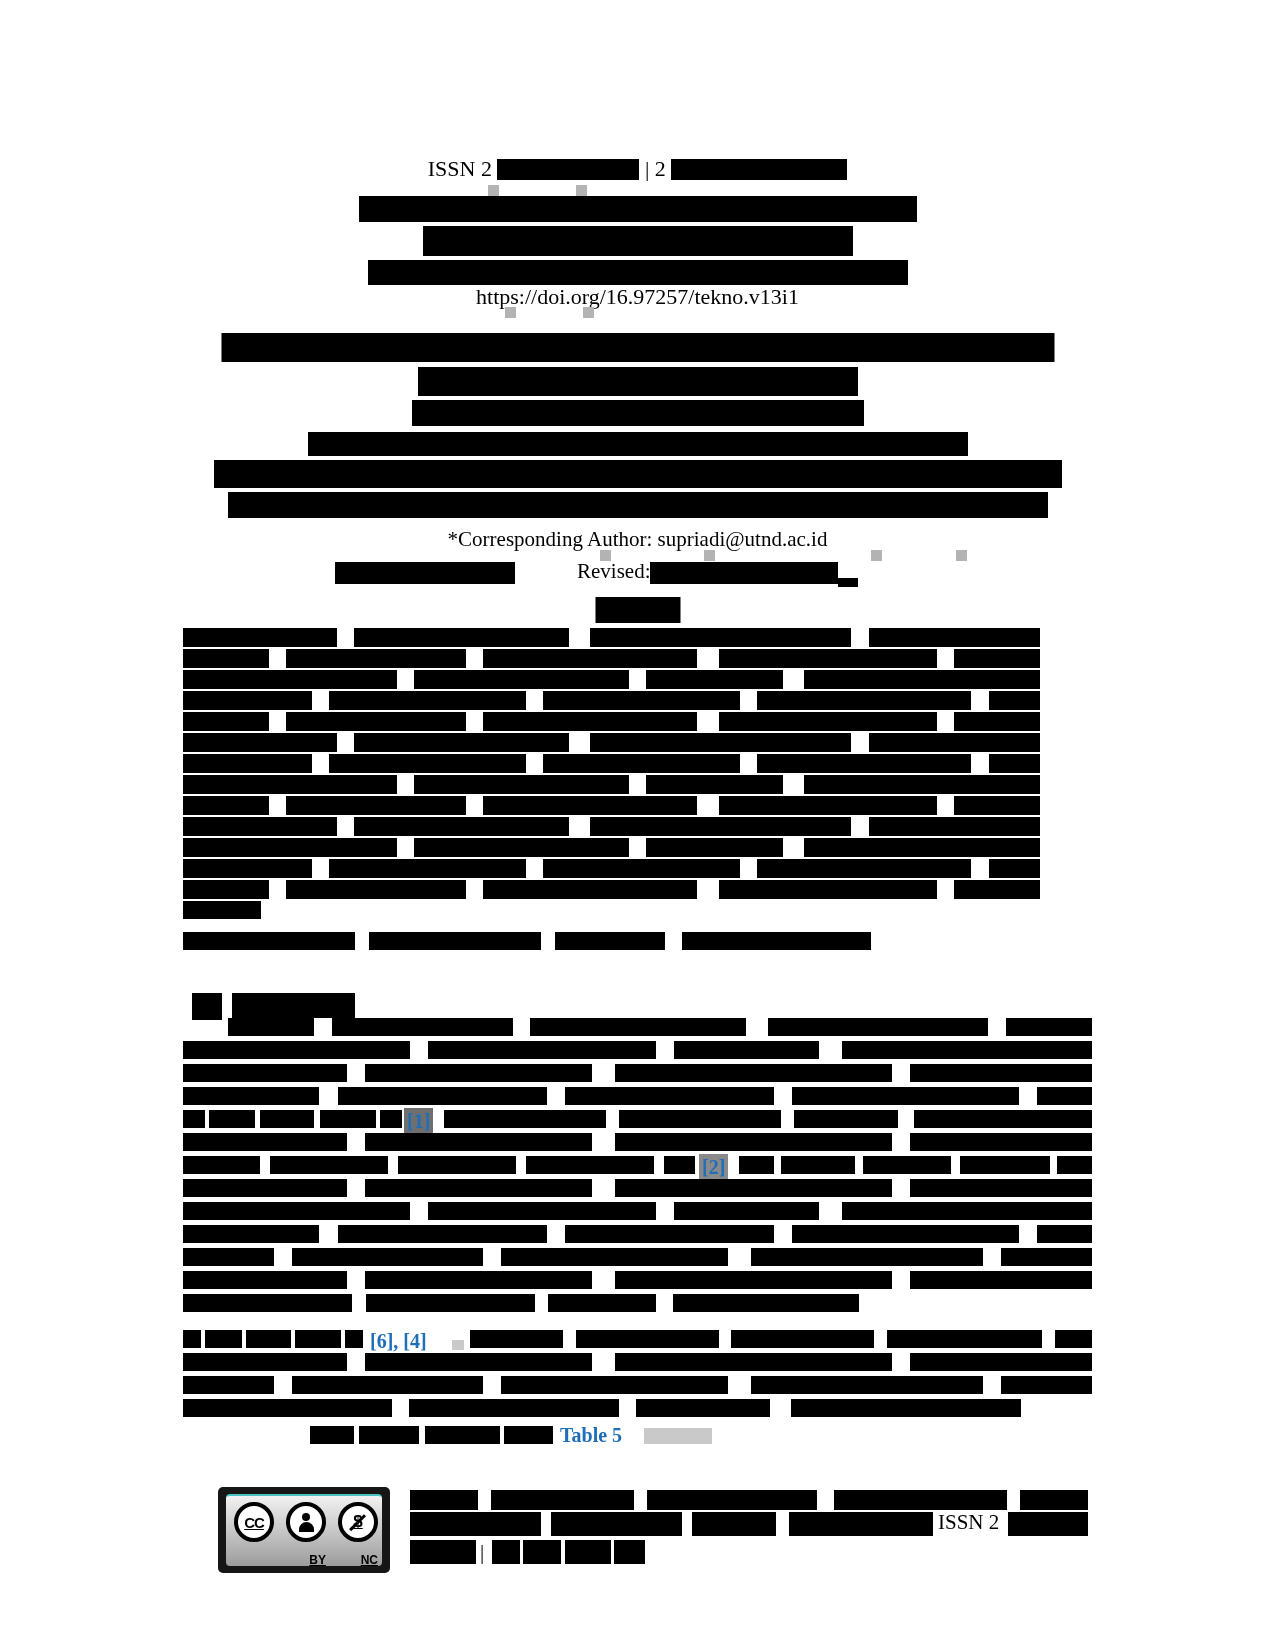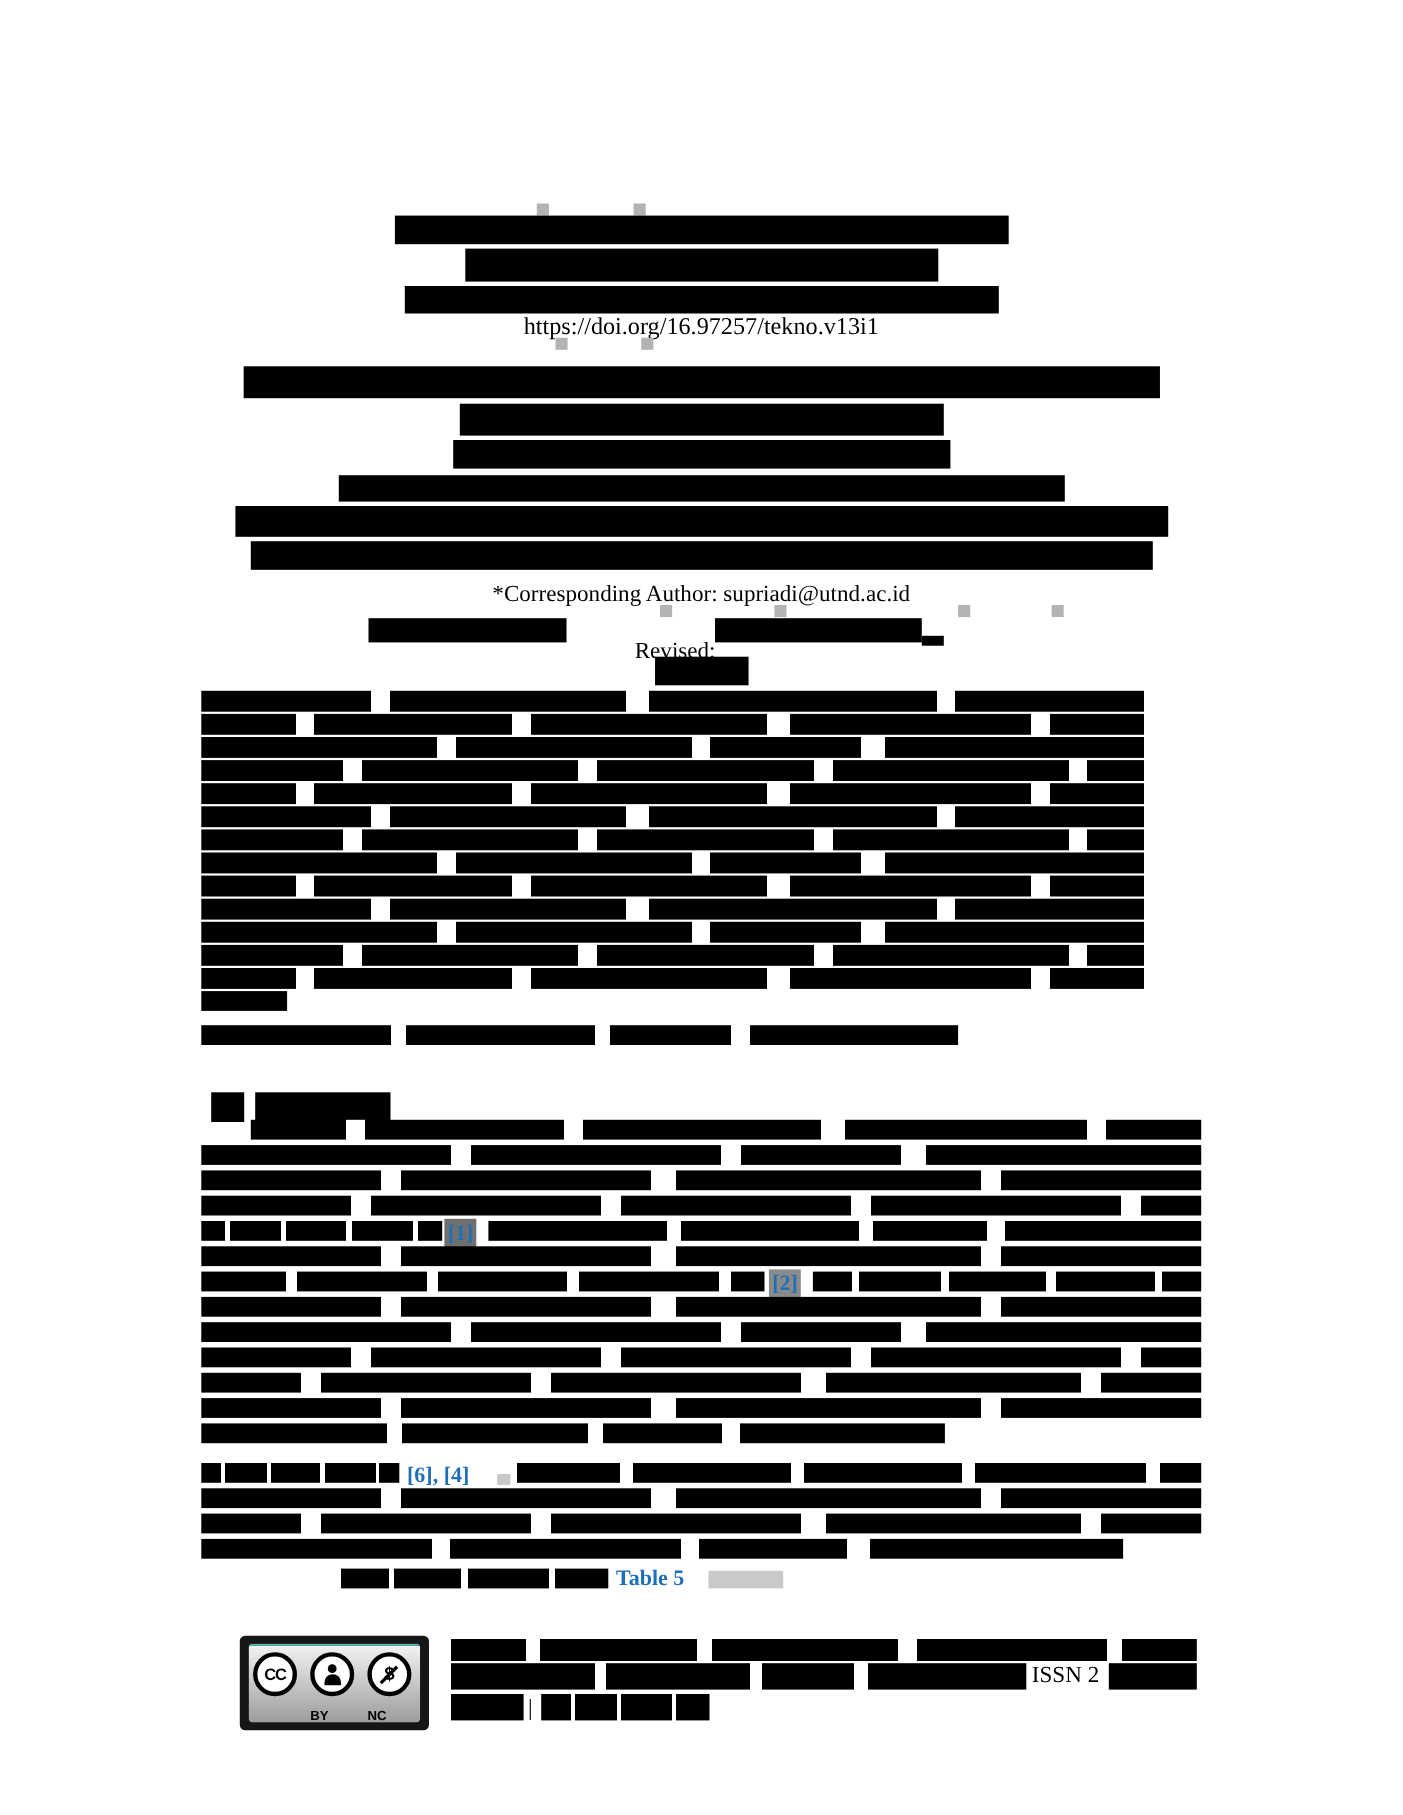--- a/index.html
+++ b/index.html
@@ -8,48 +8,54 @@
     margin:0 auto;overflow:hidden;
     font-family:"Liberation Serif", serif;color:#000;
   }
   
   .rb{position:absolute;background:#000;}
   .g1{background:linear-gradient(90deg,#000 0 18%,#fff 18% 20%,#000 20% 45%,#fff 45% 47.5%,#000 47.5% 78%,#fff 78% 80%,#000 80% 100%);}
   .g2{background:linear-gradient(90deg,#000 0 10%,#fff 10% 12%,#000 12% 33%,#fff 33% 35%,#000 35% 60%,#fff 60% 62.5%,#000 62.5% 88%,#fff 88% 90%,#000 90% 100%);}
   .g3{background:linear-gradient(90deg,#000 0 25%,#fff 25% 27%,#000 27% 52%,#fff 52% 54%,#000 54% 70%,#fff 70% 72.5%,#000 72.5% 100%);}
   .g4{background:linear-gradient(90deg,#000 0 15%,#fff 15% 17%,#000 17% 40%,#fff 40% 42%,#000 42% 65%,#fff 65% 67%,#000 67% 92%,#fff 92% 94%,#000 94% 100%);}
   .cbar{position:absolute;left:50%;transform:translateX(-50%);background:#000;}
-  .txt{position:absolute;white-space:nowrap;margin-top:20px;}
+  .txt{position:absolute;white-space:nowrap;}
   .center-line{position:absolute;left:0;right:0;text-align:center;}
   .tick{position:absolute;width:11px;height:11px;background:#b3b3b3;}
   .inline-bar{display:inline-block;background:#000;vertical-align:-4px;}
   .cite{position:absolute;font-weight:bold;font-size:20px;line-height:24px;color:#1f6fb8;padding:1px 3px;}
   .hl1{background:#6f6f6f;}
   .hl2{background:#8a8a8a;}
   .tableref{position:absolute;color:#1f6fb8;font-weight:bold;font-size:20px;}
   .graybar{position:absolute;background:#c9c9c9;}
   
   .badge{position:absolute;left:218px;top:1487px;width:172px;height:86px;background:#161616;border-radius:5px;display:flex;align-items:center;justify-content:center;}
   .badge-inner{width:156px;height:72px;border-radius:4px;background:linear-gradient(180deg,#f2f2f2,#9c9c9c);border-top:2px solid #49c3bc;display:flex;align-items:flex-start;justify-content:space-around;padding-top:6px;box-sizing:border-box;}
-  .badge-col{display:flex;flex-direction:column;align-items:flex-start;width:44px;}
+  .badge-col{display:flex;flex-direction:column;align-items:flex-end;width:44px;text-decoration:underline;}
   .circ{width:32px;height:32px;border:4px solid #000;border-radius:50%;background:#fff;display:flex;align-items:center;justify-content:center;box-sizing:content-box;}
   .cc-text{font-weight:bold;font-size:15px;letter-spacing:-1px;font-family:"Liberation Sans",sans-serif;}
   .badge-label{font-weight:bold;font-size:12px;font-family:"Liberation Sans",sans-serif;margin-top:11px;color:#000;}
   .person-head{width:8px;height:8px;border-radius:50%;background:#000;margin:0 auto 1px;}
   .person-body{width:15px;height:10px;border-radius:8px 8px 0 0;background:#000;margin:0 auto;}
   .nc-dollar{position:relative;font-weight:bold;font-size:17px;font-family:"Liberation Sans",sans-serif;}
   .nc-dollar::after{content:"";position:absolute;left:-6px;right:-6px;top:46%;border-top:3px solid #000;transform:rotate(-45deg);}
   .footer-issn{position:absolute;font-size:21px;background:#fff;padding:0 2px;}
   .pipe{position:absolute;font-size:21px;}
 </style>
 </head>
 <body>
 
 <div class="page">
 
+  <div class="center-line" style="top:156px;font-size:22px;">
+    <span>ISSN 2</span>
+    <span class="inline-bar" style="width:142px;height:21px;"></span>
+    <span>| 2</span>
+    <span class="inline-bar" style="width:176px;height:21px;"></span>
+  </div>
   <div class="tick" style="left:488px;top:185px;"></div>
   <div class="tick" style="left:576px;top:185px;"></div>
 
   <div class="cbar" style="top:196px;width:558px;height:26px;"></div>
   <div class="cbar" style="top:226px;width:430px;height:30px;"></div>
   <div class="cbar" style="top:260px;width:540px;height:25px;"></div>
 
   <div class="center-line" style="top:284px;font-size:22px;">
     <span>https://doi.org/16.97257/tekno.v13i1</span>
   </div>

